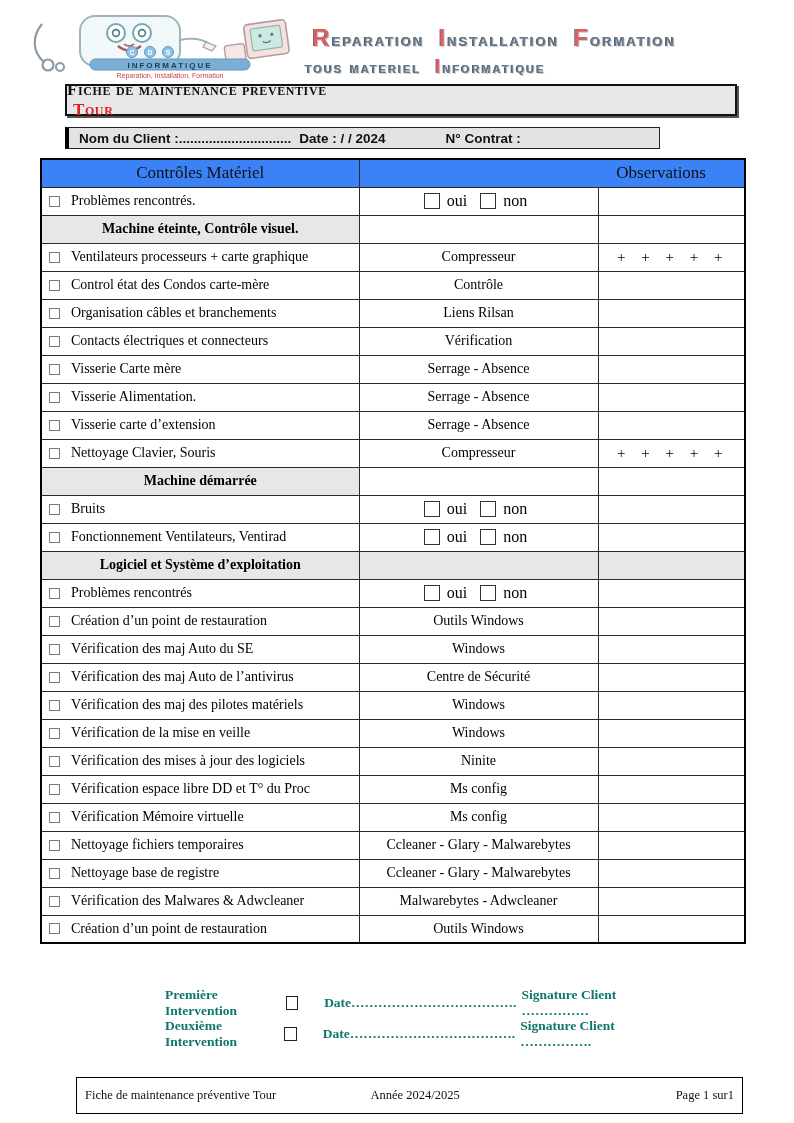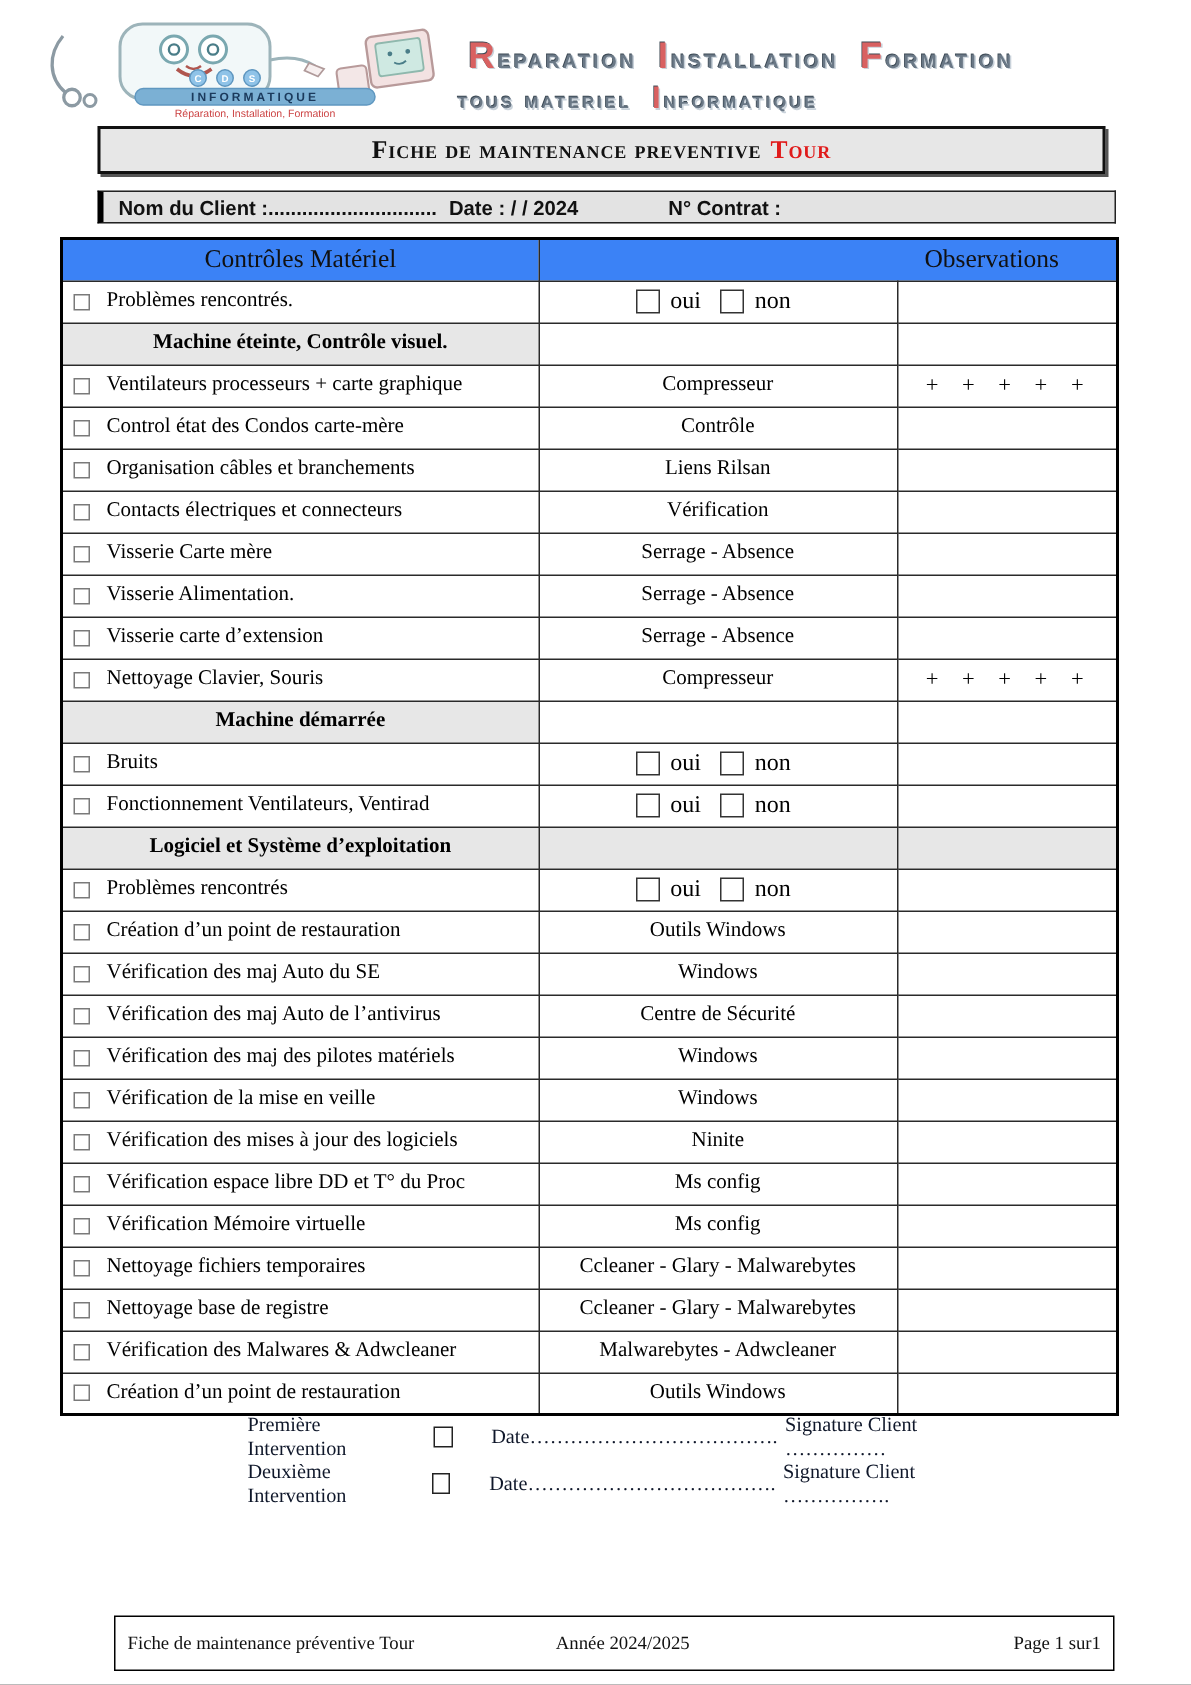--- a/index.html
+++ b/index.html
@@ -19,28 +19,28 @@
     text-shadow:1px 1px 0 #c9d2da, -0.5px -0.5px 0 #3d4a55; }
   .brand-line1 { font-size:19px; }
   .brand-line2 { font-size:16px; margin-top:2px; }
   .brand-word { margin:0 7px; white-space:nowrap; }
   .brand-cap { color:#d96161; font-size:1.3em; }
 
   
   .title-box {
     position:absolute; left:65px; top:84px; width:672px; height:32px;
     background:#e7e7e7; border:2px solid #111; box-shadow:2px 2px 0 #555;
-    display:flex; align-items:center; justify-content:center;
-    font-variant:small-caps; font-weight:bold; font-size:17px; letter-spacing:0.6px; color:#111;
+    display:flex; justify-content:center;
+    font-variant:small-caps; font-weight:bold; font-size:17px; letter-spacing:0.6px; color:#111;flex-direction:column;
   }
   .title-red { color:#e01b1b; margin-left:6px; }
 
   
   .client-bar {
-    position:absolute; left:65px; top:127px; width:679px; height:22px;
+    position:absolute; left:65px; top:127px; width:595px; height:22px;
     background:#e3e3e3; border:1px solid #222; border-left:4px solid #000;
     display:flex; align-items:center; padding-left:10px;
     font-family:"Liberation Sans", sans-serif; font-weight:bold; font-size:13.5px; color:#111;
   }
   .client-date { margin-left:8px; }
   .client-contract { margin-left:60px; }
 
   
   table.checklist {
     position:absolute; left:40px; top:158px; width:704px;
@@ -55,22 +55,22 @@
   .cb-small { flex:0 0 auto; width:11px; height:11px; border:1.4px solid #7a7a7a; background:#fff; }
   td.cell-method { text-align:center; font-size:14px; }
   td.cell-obs { text-align:center; font-size:15px; letter-spacing:3px; word-spacing:6px; }
   tr.section td.sec-label { background:#e7e7e7; font-weight:bold; text-align:center; font-size:14px; }
   tr.section.full-gray td { background:#e7e7e7; }
   .ouinon { display:flex; align-items:center; justify-content:center; gap:7px; }
   .cb-big { width:16px; height:16px; border:1.6px solid #333; background:#fff; }
   .yn-label { font-size:16px; margin-right:6px; }
 
   
-  .interventions { position:absolute; left:165px; top:948px; width:500px;
-    font-weight:normal; font-size:13.5px; color:#0f172a; }
+  .interventions { position:absolute; left:165px; top:993px; width:500px;
+    font-weight:bold; font-size:13.5px; color:#0f766e; }
   .int-line { display:flex; align-items:center; height:20px; margin-bottom:11px; }
   .int-label { width:130px; }
   .int-box { width:14px; height:14px; border:1.5px solid #222; background:#fff; margin-left:8px; }
   .int-date { margin-left:26px; }
   .int-sig { margin-left:5px; }
 
   
   .page-footer {
     position:absolute; left:76px; top:1077px; width:667px; height:37px;
     border:1.5px solid #000; display:grid; grid-template-columns:44% 36% 20%;

